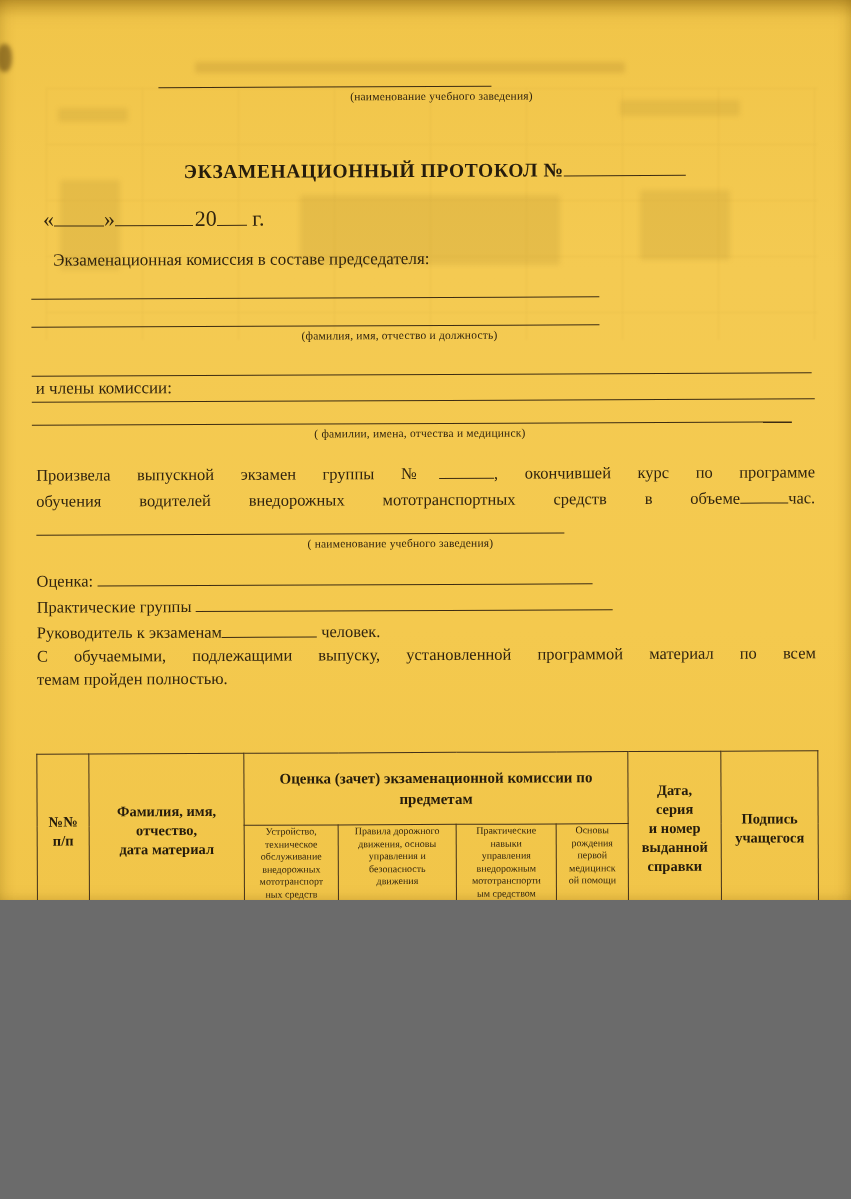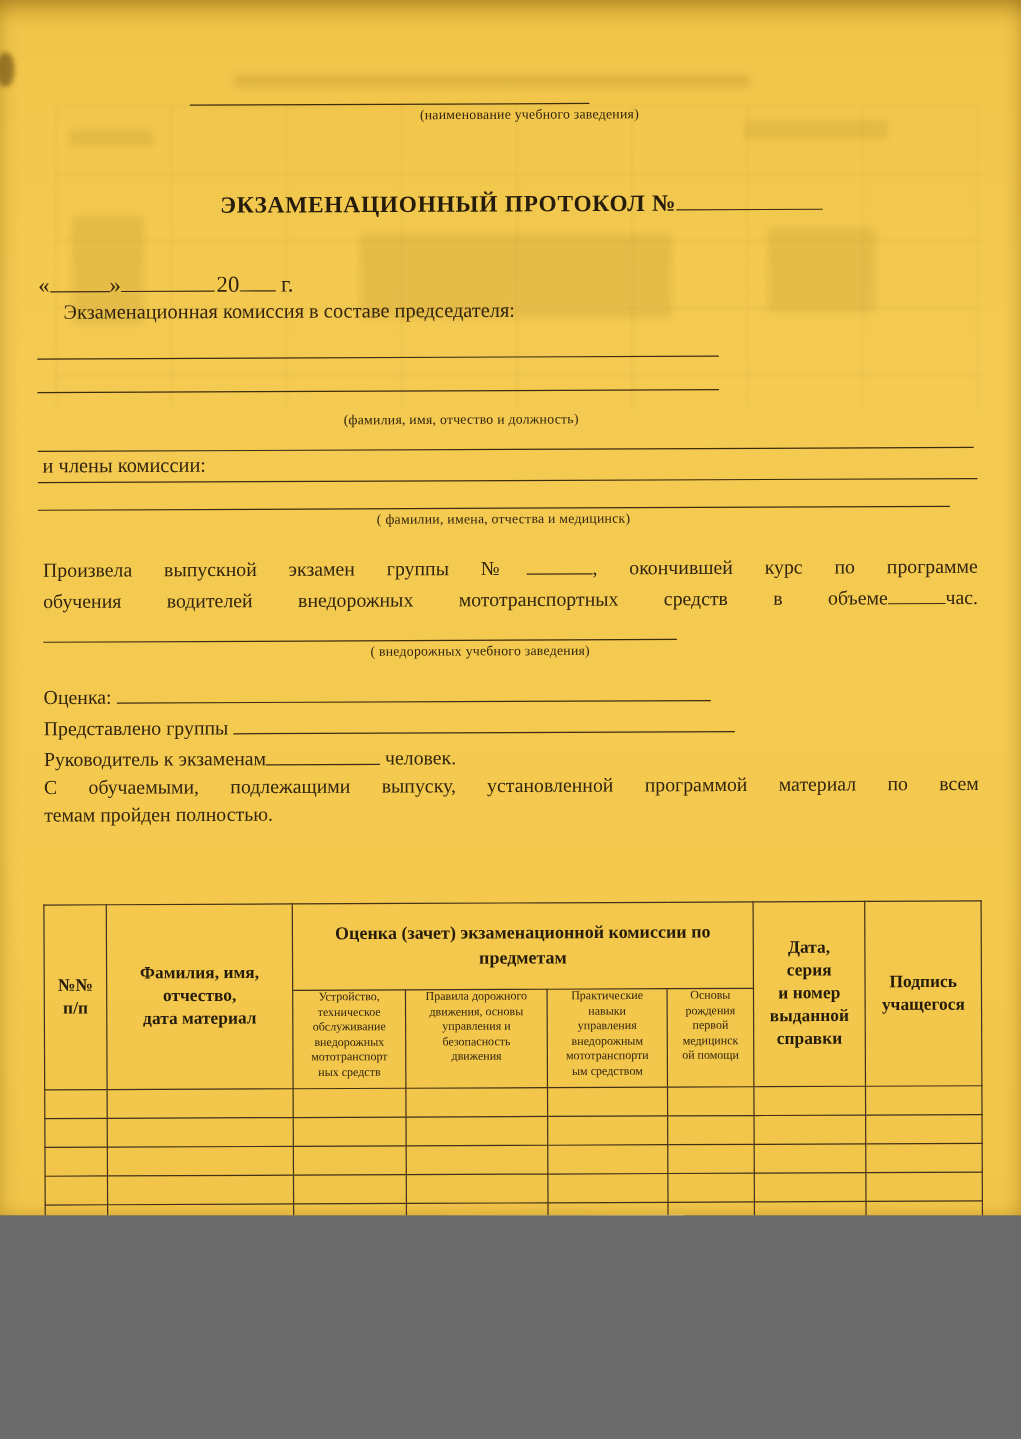--- a/index.html
+++ b/index.html
@@ -1,17 +1,17 @@
 <!DOCTYPE html>
 <html><head>
 <meta charset="utf-8">
 <style>
   html,body{margin:0;padding:0;background:#6b6b6b;}
   .page{
-    position:relative;width:851px;height:1013px;overflow:hidden;
+    position:relative;width:851px;height:900px;overflow:hidden;
     background:linear-gradient(180deg,#e3b53c 0%,#f1c549 2%,#f4ca52 30%,#f4c94e 70%,#f1c549 100%);
     box-shadow:inset 0 16px 22px -14px rgba(110,78,8,.5),
                inset -10px 0 16px -10px rgba(110,78,8,.28),
                inset 10px 0 16px -10px rgba(110,78,8,.22),
                inset 0 -10px 16px -12px rgba(110,78,8,.25);
     font-family:"Liberation Serif","DejaVu Serif",serif;
     color:#32250f;
   }
   .tilt{position:absolute;inset:0;transform:rotate(-0.25deg);transform-origin:50% 50%;}
   .abs{position:absolute;}
@@ -67,49 +67,49 @@
 
   <div class="tilt">
 
     <div class="abs rule" style="left:160px;top:86px;width:333px;"></div>
     <div class="abs caption center" style="left:443px;top:90px;">(наименование учебного заведения)</div>
 
     <div class="abs" style="left:185px;top:160px;">
       <span class="title">ЭКЗАМЕНАЦИОННЫЙ ПРОТОКОЛ  №</span><span class="blank" style="width:122px;"></span>
     </div>
 
-    <div class="abs" style="left:33px;top:203px;font-size:19px;margin-top:20px;">
+    <div class="abs" style="left:44px;top:203px;font-size:22px;">
       <span>«</span><span class="blank" style="width:50px;"></span><span>»</span><span class="blank" style="width:78px;"></span> <span>20</span><span class="blank" style="width:30px;"></span>&nbsp;<span>г.</span>
     </div>
 
     <div class="abs lead" style="left:54px;top:249px;">Экзаменационная комиссия в составе председателя:</div>
     <div class="abs rule" style="left:32px;top:297px;width:568px;"></div>
     <div class="abs rule" style="left:32px;top:325px;width:568px;"></div>
-    <div class="abs caption center" style="left:385px;top:329px;margin-top:15px;">(фамилия, имя, отчество и должность)</div>
+    <div class="abs caption center" style="left:400px;top:329px;">(фамилия, имя, отчество и должность)</div>
 
     <div class="abs lead" style="left:36px;top:341px;margin-top:36px;">и члены комиссии:</div>
     <div class="abs rule" style="left:32px;top:374px;width:780px;"></div>
     <div class="abs rule" style="left:32px;top:400px;width:783px;"></div>
     <div class="abs rule" style="left:32px;top:423px;width:760px;"></div>
     <div class="abs caption center" style="left:420px;top:427px;">( фамилии, имена, отчества  и медицинск)</div>
 
     <div class="abs bodytxt" style="left:36px;top:461px;width:779px;line-height:26px;">
       <div class="just"><span>Произвела выпускной экзамен группы №</span><span class="blank" style="width:55px;"></span><span>, окончившей курс по программе</span></div>
       <div class="just"><span>обучения водителей внедорожных мототранспортных средств в объеме</span><span class="blank" style="width:48px;"></span><span>час.</span></div>
     </div>
 
     <div class="abs rule" style="left:36px;top:533px;width:528px;"></div>
-    <div class="abs caption center" style="left:400px;top:537px;">( внедорожных учебного заведения)</div>
+    <div class="abs caption center" style="left:400px;top:537px;">( наименование учебного заведения)</div>
 
     <div class="abs bodytxt fieldrow" style="left:36px;top:568px;width:556px;">
       <span>Оценка:</span>
       <span class="grow" style="margin-left:4px;"></span>
     </div>
     <div class="abs bodytxt fieldrow" style="left:36px;top:594px;width:576px;">
-      <span>Представлено группы</span>
+      <span>Практические группы</span>
       <span class="grow" style="margin-left:4px;"></span>
     </div>
     <div class="abs bodytxt" style="left:36px;top:620px;">
       <span>Руководитель к экзаменам</span><span class="blank" style="width:95px;"></span>&nbsp;<span>человек.</span>
     </div>
     <div class="abs bodytxt just" style="left:36px;top:645px;width:779px;">С обучаемыми, подлежащими выпуску, установленной программой материал по всем</div>
     <div class="abs bodytxt" style="left:36px;top:668px;width:779px;">темам пройден полностью.</div>
 
     <table class="protocol abs" style="left:35px;top:752px;">
       <colgroup>

